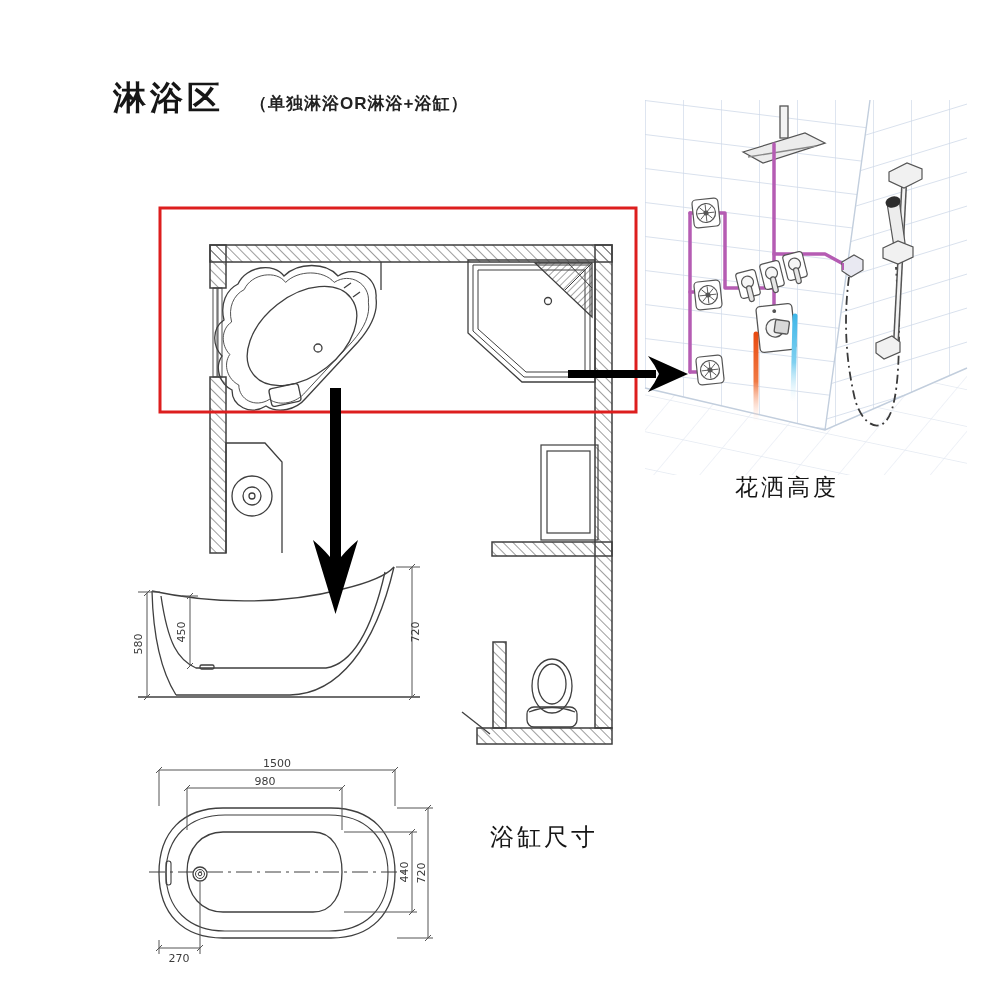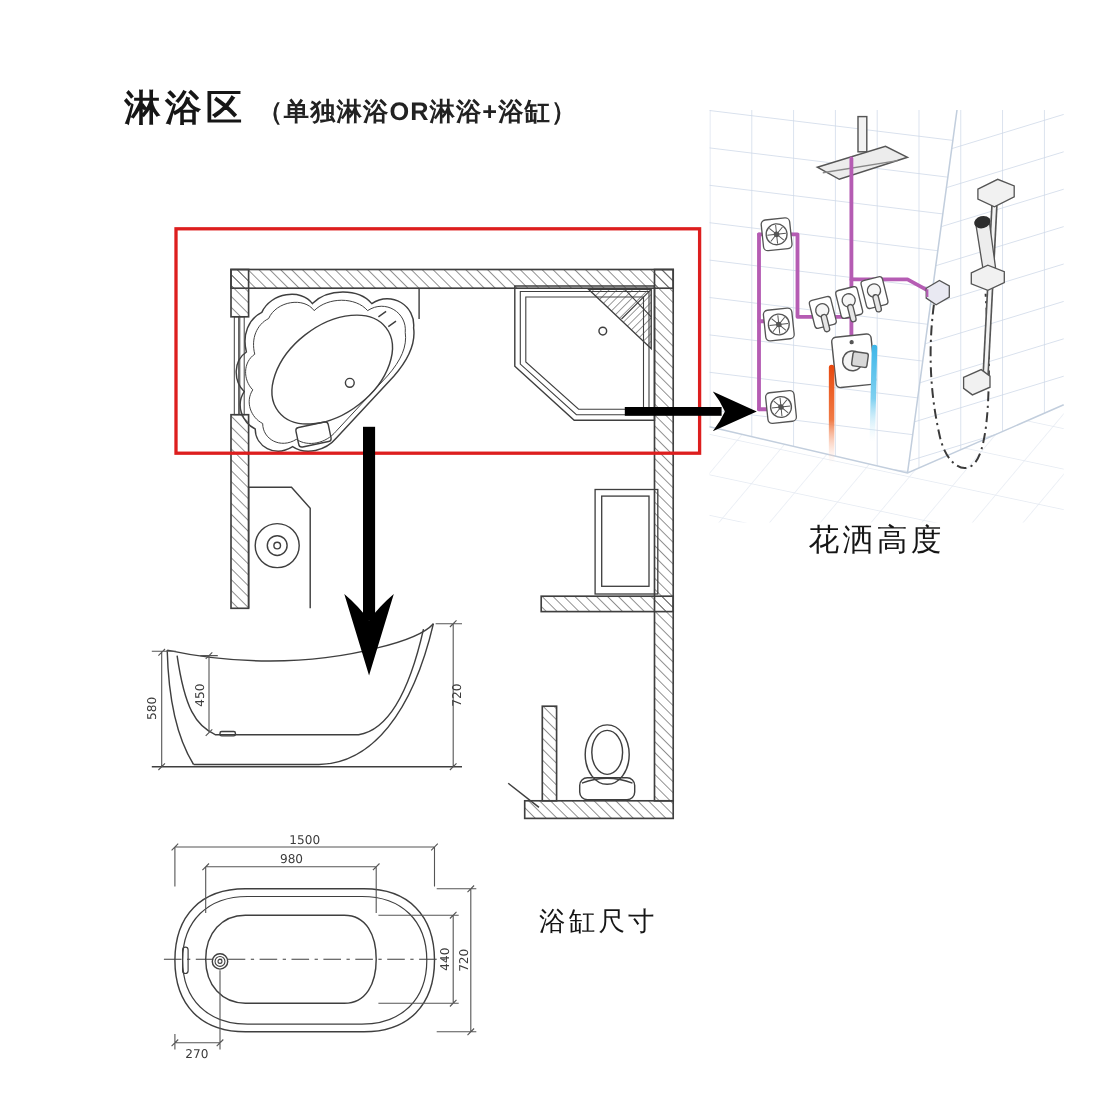--- a/index.html
+++ b/index.html
@@ -1,22 +1,22 @@
 <!DOCTYPE html>
 <html><head>
 <meta charset="utf-8">
 <style>
   html,body{margin:0;padding:0;background:#fff;}
   .page{position:relative;width:1000px;height:1000px;background:#ffffff;overflow:hidden;
         font-family:"Liberation Sans",sans-serif;color:#111;}
   .abs{position:absolute;}
-  .title-row{left:113px;top:76px;display:flex;align-items:baseline;gap:10px;}
+  .title-row{left:113px;top:76px;display:flex;align-items:baseline;gap:26px;}
   .title-main{font-size:33px;font-weight:700;letter-spacing:4px;color:#161616;}
-  .title-sub{font-size:23px;font-weight:600;letter-spacing:1px;color:#222;}
-  .caption{font-size:28px;font-weight:500;letter-spacing:3px;color:#151515;}
+  .title-sub{font-size:17px;font-weight:600;letter-spacing:1px;color:#222;}
+  .caption{font-size:23px;font-weight:500;letter-spacing:3px;color:#151515;}
   svg{position:absolute;overflow:visible;}
   svg text{font-family:"DejaVu Sans",sans-serif;font-size:11px;fill:#3c3c3c;}
   .dim line, .dim path{stroke:#555;stroke-width:1;}
 </style>
 </head>
 <body>
 
 <div class="page">
 
   <div class="abs title-row">

